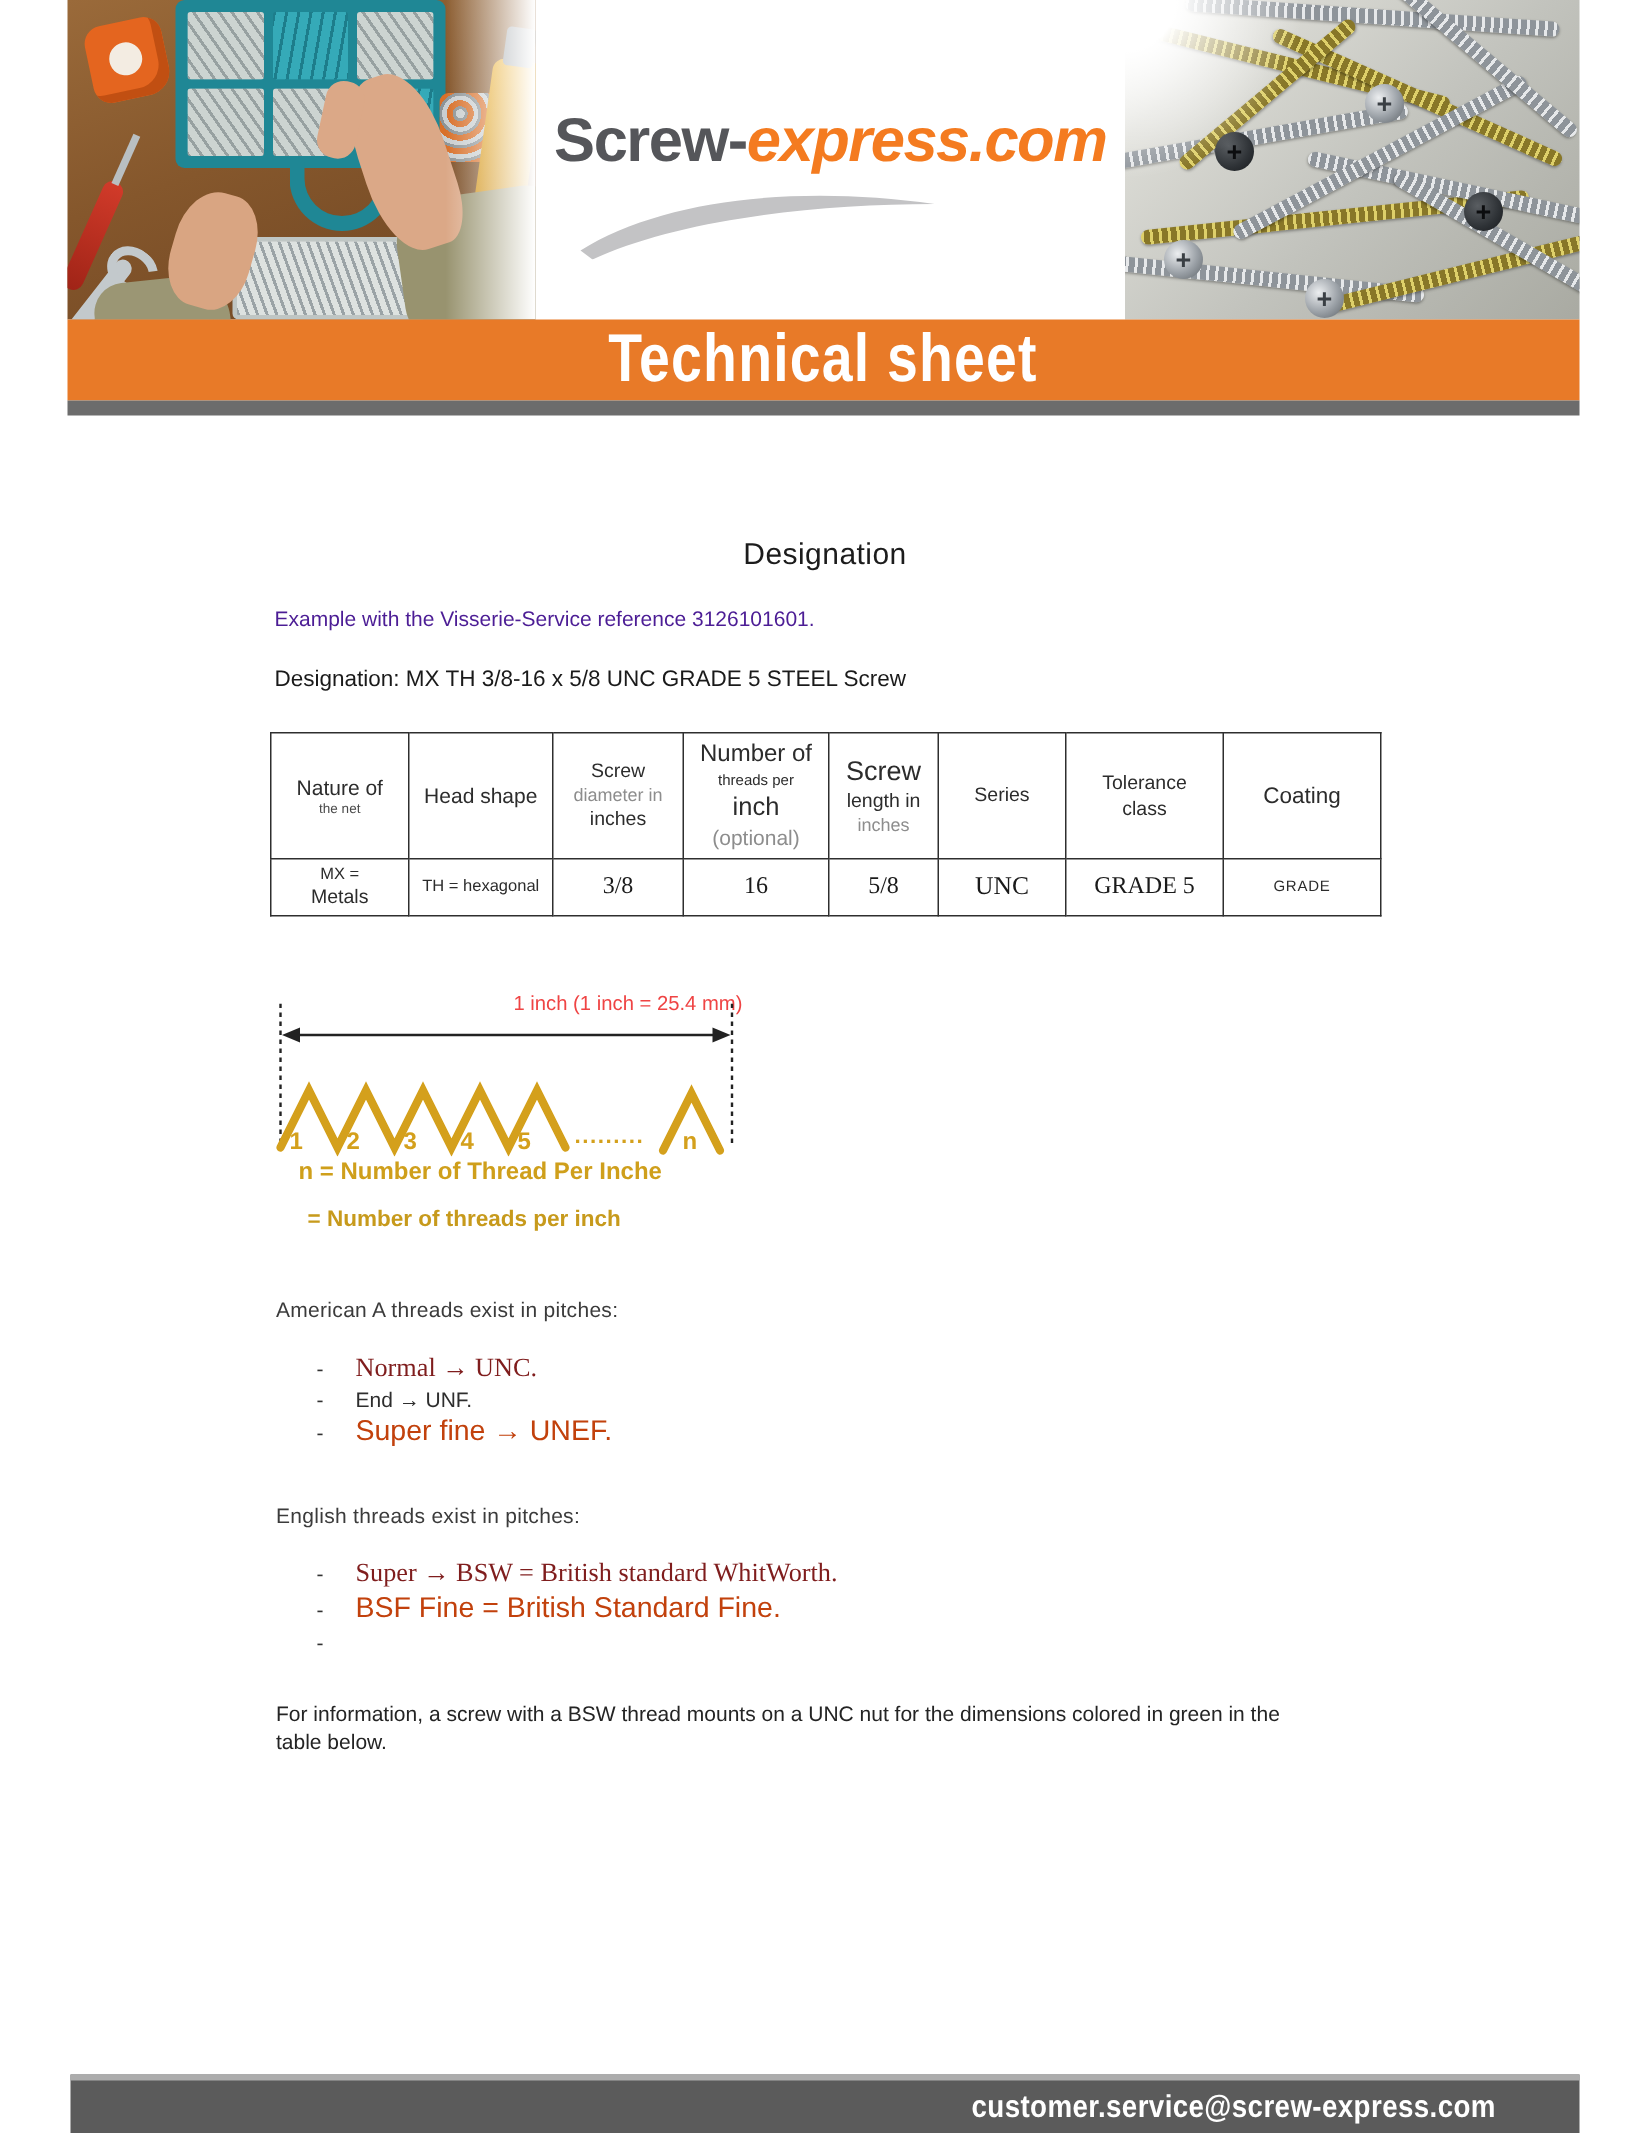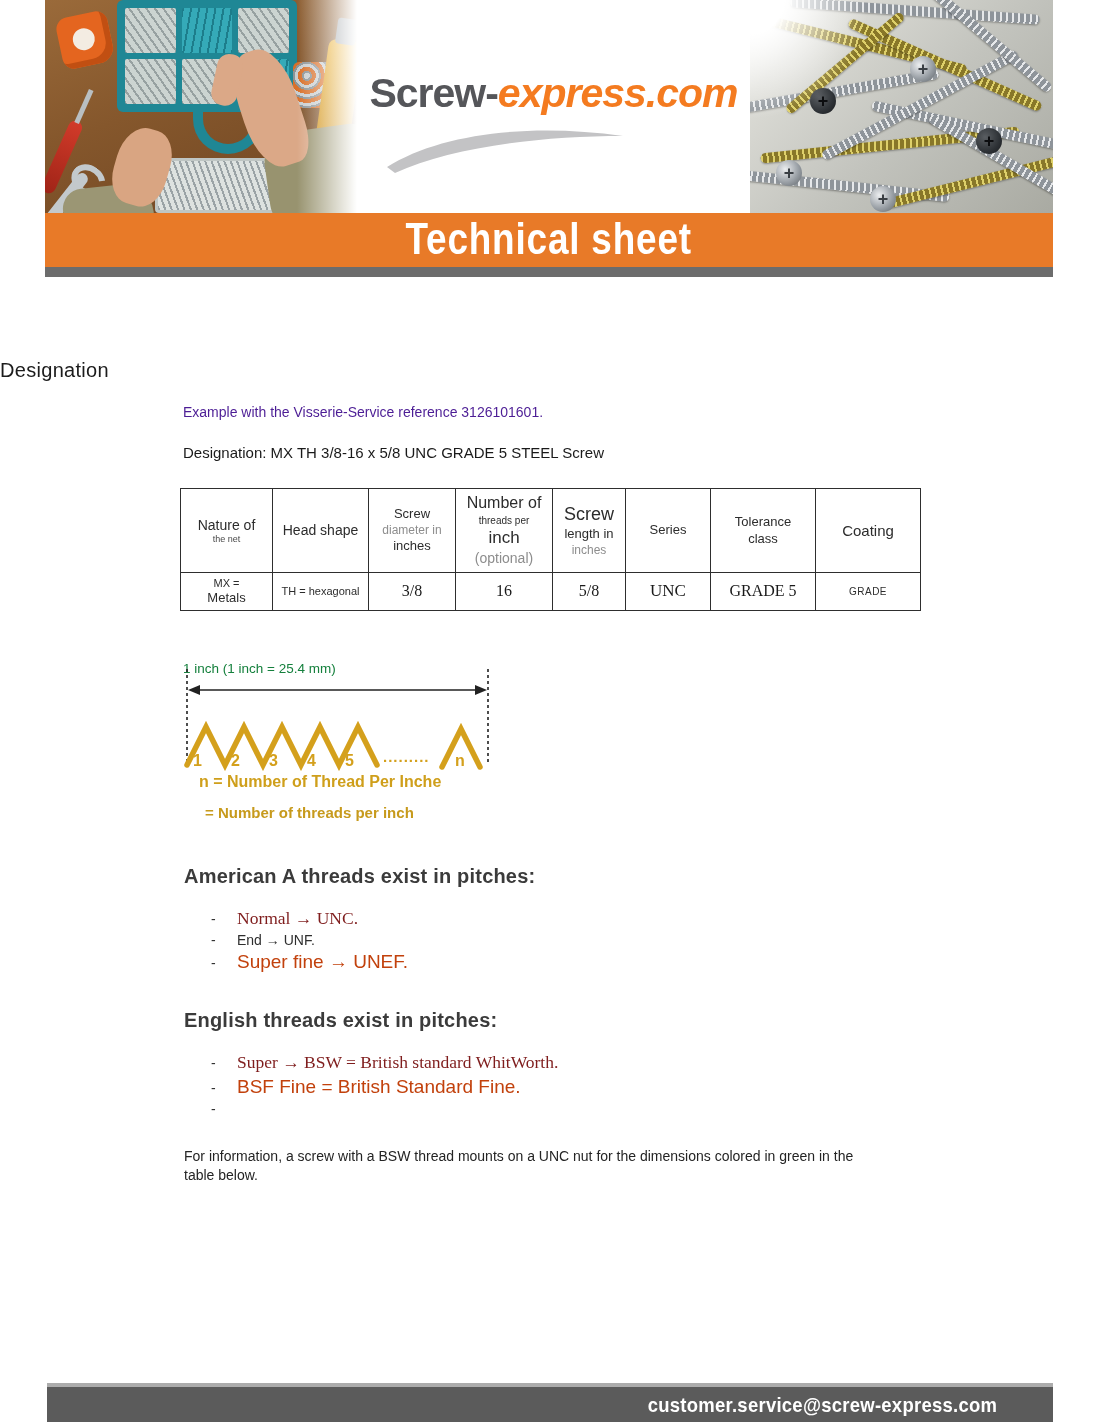--- a/index.html
+++ b/index.html
@@ -60,21 +60,21 @@
   .logo-line { margin-top:70px; font-size:41px; font-weight:bold; letter-spacing:-1px; white-space:nowrap; }
   .logo-gray { color:#55565a; }
   .logo-orange { color:#f47b20; font-style:italic; }
   .swoosh { display:block; margin:4px auto 0 26px; }
   
   .banner { position:absolute; left:45px; top:213px; width:1008px; height:54px; background:#e87a28; text-align:center; }
   .banner-text { display:inline-block; color:#fff; font-weight:bold; font-size:45px; line-height:52px; letter-spacing:1px; transform:scaleX(0.82); transform-origin:center; }
   .gray-strip { position:absolute; left:45px; top:267px; width:1008px; height:10px; background:#6c6c6c; }
   
   main { position:absolute; left:0; top:277px; width:1100px; }
-  h1.title { margin-top:82px; text-align:left; font-weight:normal; font-size:20px; color:#1c1c1c; letter-spacing:0.3px; }
+  h1.title { margin-top:82px; text-align:center; font-weight:normal; font-size:20px; color:#1c1c1c; letter-spacing:0.3px; }
   p.example { margin:22px 0 0 183px; font-size:14px; color:#4c1d95; }
   p.desig { margin:24px 0 0 183px; font-size:15px; color:#1a1a1a; }
   table.dtable { margin:27px 0 0 180px; border-collapse:collapse; width:740px; table-layout:fixed; }
   table.dtable th, table.dtable td { border:1.5px solid #2e2e2e; text-align:center; vertical-align:middle; font-weight:normal; padding:2px; }
   tr.hrow { height:84px; }
   tr.vrow { height:38px; }
   .hl { display:block; line-height:1.3; color:#2c2c2c; }
   .t9  { font-size:9px;  color:#4a4a4a; }
   .t10 { font-size:10px; }
   .t11 { font-size:11px; }
@@ -84,26 +84,26 @@
   .t15 { font-size:15px; }
   .t16 { font-size:16px; }
   .t17 { font-size:17px; }
   .t18 { font-size:18px; }
   .gray { color:#8d8d8d; }
   .serif16 { font-family:"Liberation Serif", serif; font-size:16px; color:#1a1a1a; }
   .serif17 { font-family:"Liberation Serif", serif; font-size:17px; color:#1a1a1a; }
   .ls1 { letter-spacing:0.5px; }
   
   .diagram { position:relative; margin:50px 0 0 183px; width:312px; height:168px; }
-  .inch-label { position:absolute; top:0; left:0; width:100%; text-align:left; font-size:13.5px; color:#15803d; }
+  .inch-label { position:absolute; top:0; left:0; width:100%; text-align:right; font-size:13.5px; color:#ef4444; }
   .diagram svg { position:absolute; left:0; top:8px; }
   .gold-cap1 { position:absolute; left:16px; top:112px; font-size:16px; font-weight:bold; color:#cf9f1b; white-space:nowrap; }
   .gold-cap2 { position:absolute; left:22px; top:143px; font-size:15px; font-weight:600; color:#c79a1c; white-space:nowrap; }
   
-  h2.sec { margin:36px 0 0 184px; font-size:20px; font-weight:bold; color:#3b3b3b; letter-spacing:0.2px; }
+  h2.sec { margin:36px 0 0 184px; font-size:14px; font-weight:normal; color:#3b3b3b; letter-spacing:0.2px; }
   ul.blist { list-style:none; margin:20px 0 0 211px; }
   ul.blist li { display:flex; align-items:baseline; }
   .dash { width:26px; font-size:14px; color:#333; flex:0 0 26px; }
   .li-serif { font-family:"Liberation Serif", serif; font-size:17.5px; color:#7f1d1d; }
   .li-small { font-size:14px; color:#2e2e2e; }
   .li-med { font-size:19px; color:#c2410c; }
   ul.blist li { margin-bottom:3px; }
   ul.blist li.gap-s { margin-top:1px; }
   p.info { margin:30px 0 0 184px; width:702px; font-size:14px; line-height:1.38; color:#242424; }
   

